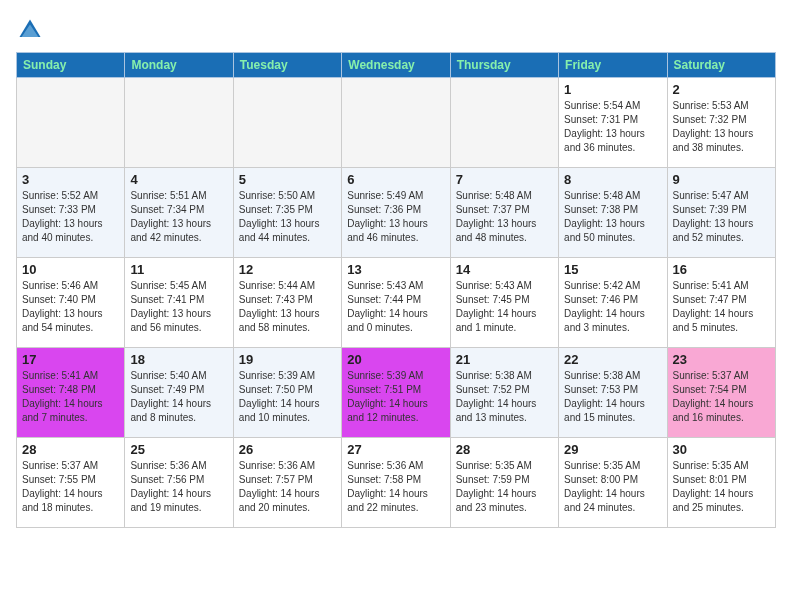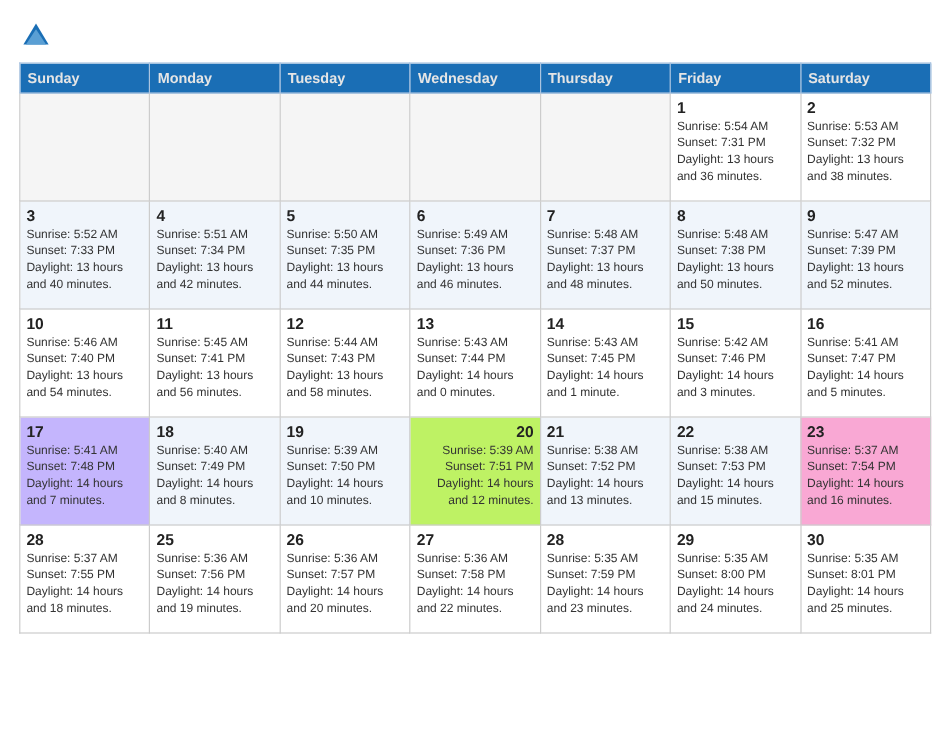--- a/index.html
+++ b/index.html
@@ -47,21 +47,21 @@
       color: #555;
       margin-top: 2px;
     }
     table {
       width: 100%;
       border-collapse: collapse;
       table-layout: fixed;
     }
     th {
       background-color: #1a6eb5;
-      color: #e5e5e5;
+      color: #86efac;
       font-size: 12px;
       font-weight: bold;
       text-align: left;
       padding: 5px 6px;
       border: 1px solid #aac4e0;
     }
     td {
       border: 1px solid #ccc;
       vertical-align: top;
       padding: 4px 5px;
@@ -191,33 +191,33 @@
         <td>
           <span class="day-num">15</span>
           <div class="day-info">Sunrise: 5:42 AM<br>Sunset: 7:46 PM<br>Daylight: 14 hours and 3 minutes.</div>
         </td>
         <td>
           <span class="day-num">16</span>
           <div class="day-info">Sunrise: 5:41 AM<br>Sunset: 7:47 PM<br>Daylight: 14 hours and 5 minutes.</div>
         </td>
       </tr>
       <tr>
-        <td style="background: #c4b5fd;">
+        <td style="background: #d946ef;">
           <span class="day-num">17</span>
           <div class="day-info">Sunrise: 5:41 AM<br>Sunset: 7:48 PM<br>Daylight: 14 hours and 7 minutes.</div>
         </td>
         <td style="background: rgb(240, 245, 251); margin-left: 12px;">
           <span class="day-num">18</span>
           <div class="day-info">Sunrise: 5:40 AM<br>Sunset: 7:49 PM<br>Daylight: 14 hours and 8 minutes.</div>
         </td>
         <td style="background: rgb(240, 245, 251);">
           <span class="day-num">19</span>
           <div class="day-info">Sunrise: 5:39 AM<br>Sunset: 7:50 PM<br>Daylight: 14 hours and 10 minutes.</div>
         </td>
-        <td style="background: #bef264; text-align: right;">
+        <td style="background: #d946ef;">
           <span class="day-num">20</span>
           <div class="day-info">Sunrise: 5:39 AM<br>Sunset: 7:51 PM<br>Daylight: 14 hours and 12 minutes.</div>
         </td>
         <td style="background: rgb(240, 245, 251);">
           <span class="day-num">21</span>
           <div class="day-info">Sunrise: 5:38 AM<br>Sunset: 7:52 PM<br>Daylight: 14 hours and 13 minutes.</div>
         </td>
         <td style="background: rgb(240, 245, 251);">
           <span class="day-num">22</span>
           <div class="day-info">Sunrise: 5:38 AM<br>Sunset: 7:53 PM<br>Daylight: 14 hours and 15 minutes.</div>

